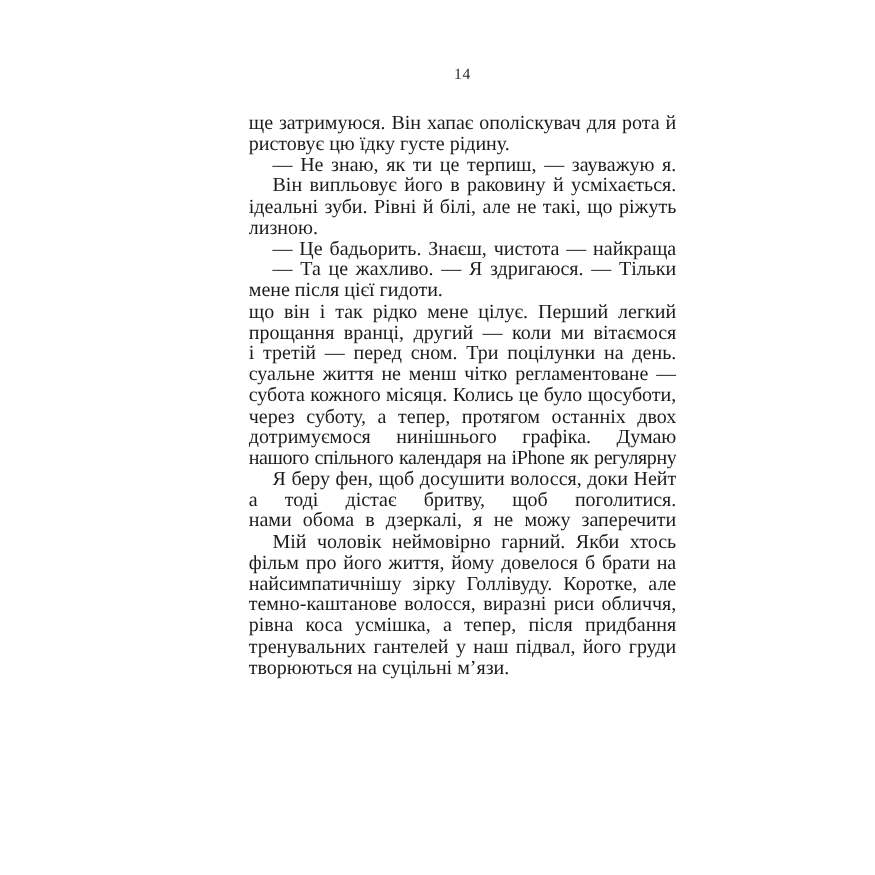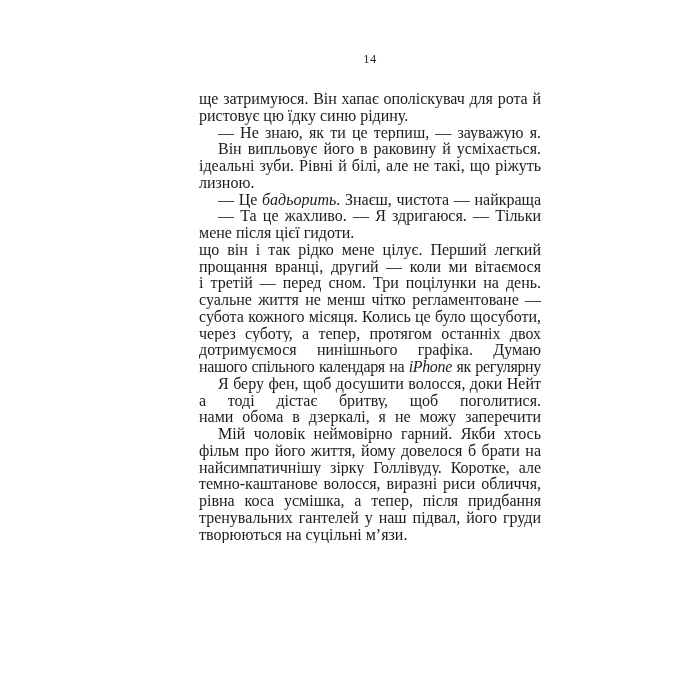--- a/index.html
+++ b/index.html
@@ -33,32 +33,32 @@
   }
   .ln {
     height: 16.75px;
     overflow: hidden;
     text-align: justify;
     text-align-last: justify;
   }
   .ln.last { text-align-last: left; }
   .ln.ind  { text-indent: 19px; }
   .ln.tight { letter-spacing: -0.35px; }
-  .it { font-style: italic; }
+  .it { }
 </style>
 </head>
 <body>
 
 <div class="page">
 
   <div class="folio">14</div>
 
   <div class="textblock">
     <div class="ln"><span>ще затримуюся. Він хапає ополіскувач для рота й вико-</span><span class="it"></span><span></span></div>
-    <div class="ln last"><span>ристовує цю їдку синю рідину.</span><span class="it"></span><span></span></div>
+    <div class="ln last"><span>ристовує цю їдку густе рідину.</span><span class="it"></span><span></span></div>
     <div class="ln ind"><span>— Не знаю, як ти це терпиш, — зауважую я. — Цей</span><span class="it"></span><span></span></div>
     <div class="ln ind"><span>Він випльовує його в раковину й усміхається. У нього</span><span class="it"></span><span></span></div>
     <div class="ln"><span>ідеальні зуби. Рівні й білі, але не такі, що ріжуть очі бі-</span><span class="it"></span><span></span></div>
     <div class="ln last"><span>лизно́ю.</span><span class="it"></span><span></span></div>
     <div class="ln ind"><span>— Це </span><span class="it">бадьорить</span><span>. Знаєш, чистота — найкраща краса.</span></div>
     <div class="ln ind"><span>— Та це жахливо. — Я здригаюся. — Тільки не цілуй</span><span class="it"></span><span></span></div>
     <div class="ln last"><span>мене після цієї гидоти.</span><span class="it"></span><span></span></div>
     <div class="ln"><span>що він і так рідко мене цілує. Перший легкий цьом на</span><span class="it"></span><span></span></div>
     <div class="ln"><span>прощання вранці, другий — коли ми вітаємося ввечері,</span><span class="it"></span><span></span></div>
     <div class="ln"><span>і третій — перед сном. Три поцілунки на день. Наше сек-</span><span class="it"></span><span></span></div>

